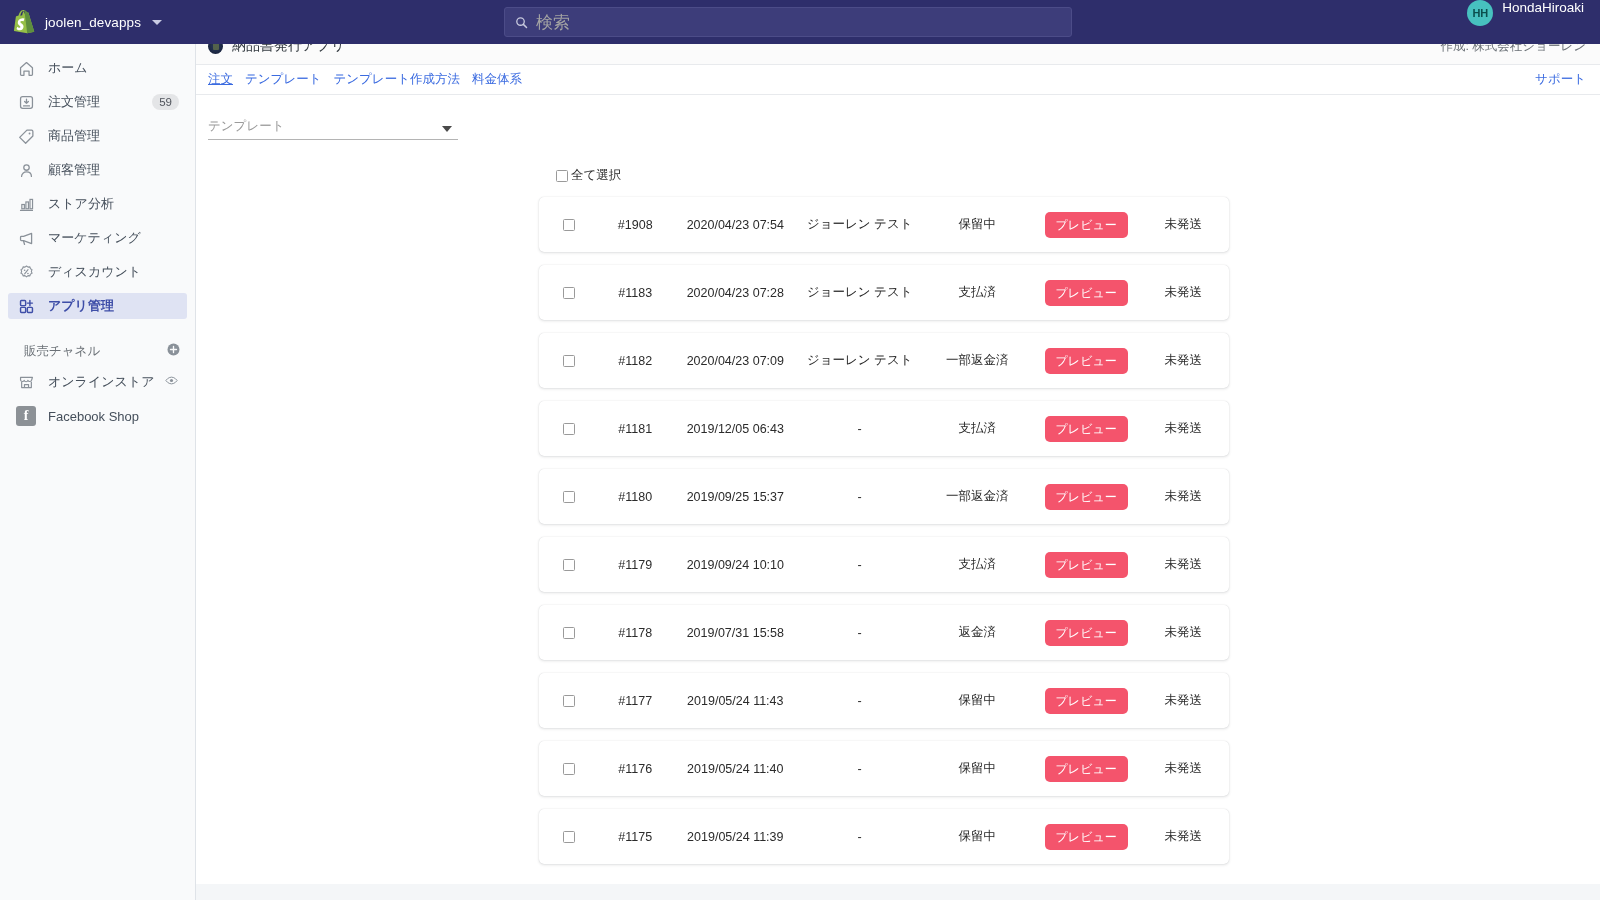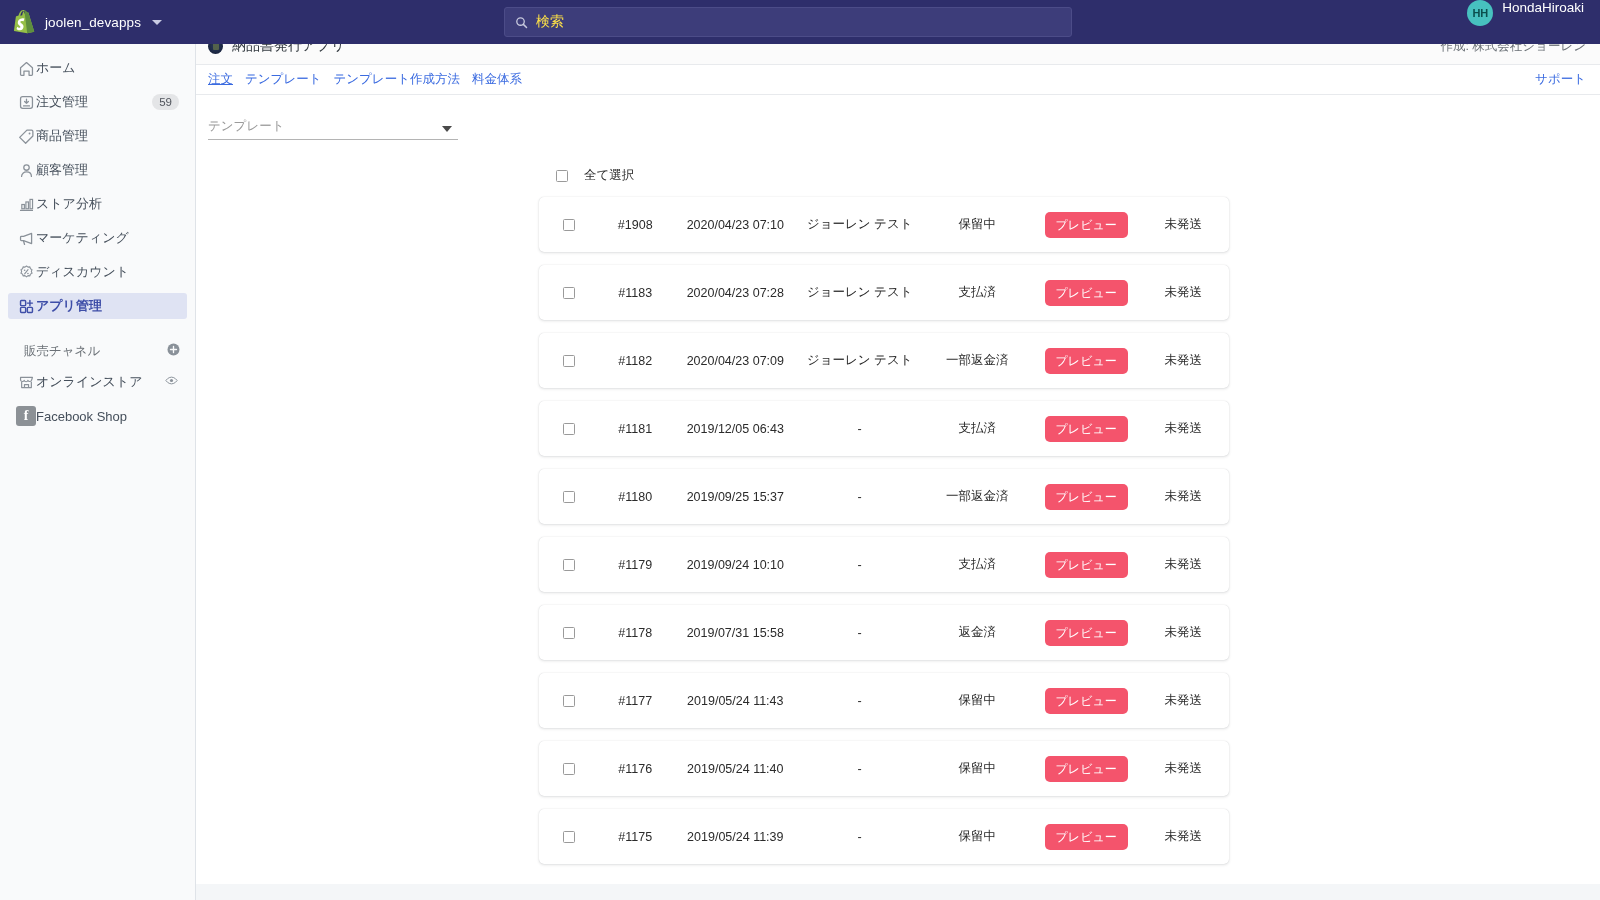--- a/index.html
+++ b/index.html
@@ -42,21 +42,21 @@
     position: absolute; left: 504px; top: 7px;
     width: 568px; height: 30px;
     background: #3d3d7a;
     border: 1px solid #4c4c88;
     border-radius: 3px;
     display: flex; align-items: center;
     padding: 0 10px; gap: 8px;
     cursor: text;
   }
   .search-icon { flex: 0 0 auto; }
-  .search-ph { color: #fde047; font-size: 14px; }
+  .search-ph { color: #a3a3a3; font-size: 17px; }
   .user-chip {
     position: absolute; right: 8px; top: 0;
     height: 44px; display: flex; align-items: flex-start; gap: 9px;
     padding: 0 8px; cursor: pointer;
   }
   .avatar {
     width: 26px; height: 26px; border-radius: 50%;
     background: #47c1bf; color: #0b4f4e;
     font-size: 11px; font-weight: bold;
     display: flex; align-items: center; justify-content: center;
@@ -69,21 +69,21 @@
     position: absolute; top: 44px; left: 0;
     width: 196px; height: 856px;
     background: #f9fafb;
     border-right: 1px solid #dfe3e8;
   }
   .nav-list { padding-top: 11px; }
   .nav-item {
     display: flex; align-items: center;
     height: 26px; margin: 0 8px 8px 8px;
     padding: 0 8px; border-radius: 3px;
-    cursor: pointer; 
+    cursor: pointer; gap: 12px;
     position: relative;
   }
   .nav-item.active { background: #dfe3f3; }
   .nav-item .ic { width: 20px; height: 20px; flex: 0 0 20px;
     display: flex; align-items: center; justify-content: center; }
   .nav-label { font-size: 13px; color: #454f5b; white-space: nowrap; }
   .nav-item.active .nav-label { color: #3e4ea8; font-weight: bold; }
   .nav-badge {
     position: absolute; right: 8px;
     background: #e4e5e7; color: #50545c;
@@ -165,21 +165,21 @@
     width: 0; height: 0;
     border-left: 5px solid transparent;
     border-right: 5px solid transparent;
     border-top: 6px solid #4a4a4a;
   }
   .hint-text {
     margin: 21px 0 0 12px; font-size: 12.5px; color: #2b2b2b;
   }
 
   .select-all-row {
-    display: flex; align-items: center; gap: 16px;
+    display: flex; align-items: center; gap: 3px;
     margin: 27px 0 0 360px;
   }
   .select-all-row .lbl { font-size: 12.5px; color: #2b2b2b; }
 
   .chk {
     width: 12px; height: 12px;
     border: 1px solid #9a9a9a; border-radius: 1.5px;
     background: #fff; flex: 0 0 12px; cursor: pointer;
   }
 
@@ -391,21 +391,21 @@
       <span class="lbl">全て選択</span>
     </div>
 
     <div class="orders-list">
 
       <div class="order-row">
         <div class="c-chk">
             <span class="chk"></span>
           </div>
         <div class="c-id">#1908</div>
-        <div class="c-date">2020/04/23 07:10</div>
+        <div class="c-date">2020/04/23 07:54</div>
         <div class="c-cust">ジョーレン テスト</div>
         <div class="c-stat">保留中</div>
         <div class="c-btn">
             <button class="preview-btn">プレビュー</button>
           </div>
         <div class="c-ship">未発送</div>
       </div>
 
       <div class="order-row">
         <div class="c-chk">

